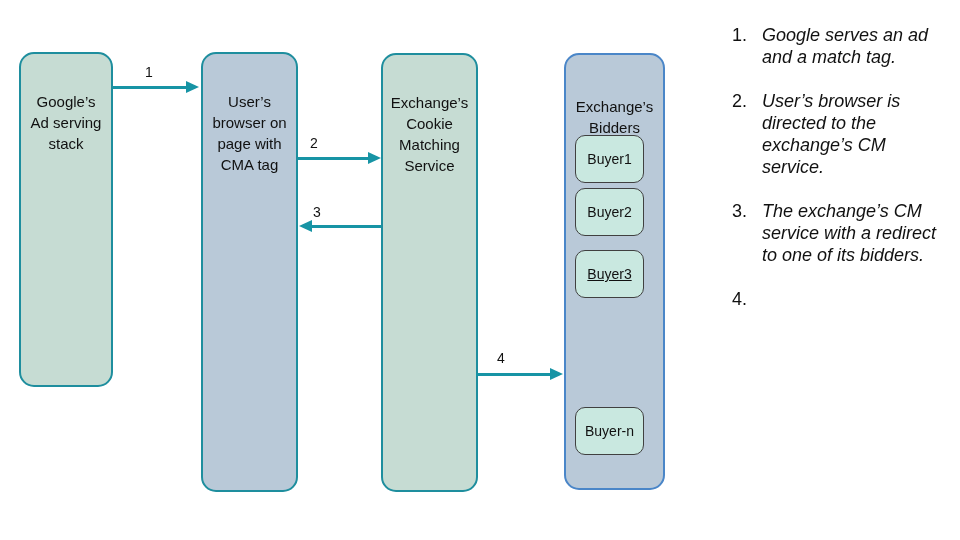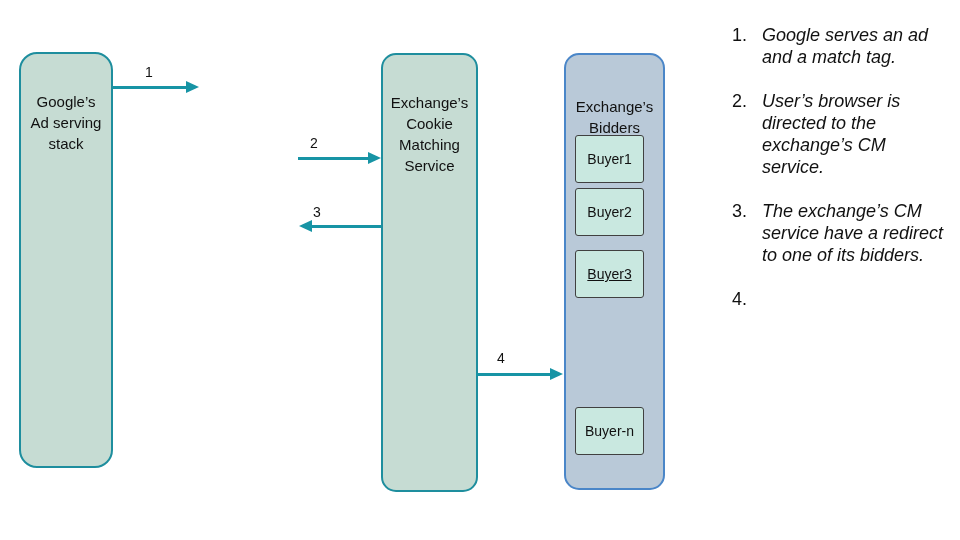--- a/index.html
+++ b/index.html
@@ -34,21 +34,21 @@
     font-size: 15px;
     line-height: 21px;
   }
   .buyer {
     position: absolute;
     box-sizing: border-box;
     width: 69px;
     height: 48px;
     background: #c9e8e0;
     border: 1.5px solid #404040;
-    border-radius: 3px;
+    border-radius: 10px;
     display: flex;
     align-items: center;
     justify-content: center;
     font-size: 14px;
     padding: 0;
   }
   
   .arrow { position: absolute; height: 12px; }
   .arrow .shaft {
     position: absolute;
@@ -89,26 +89,32 @@
     line-height: 22px;
   }
   .step .num { width: 30px; flex: none; }
   .step .txt { width: 186px; font-style: italic; }
 </style>
 </head>
 <body>
 
 <div class="stage">
 
-  <div class="node sage" style="left:19px; top:52px; width:94px; height:416px;border-radius:18px;">
+  <div class="node sage" style="left:19px; top:52px; width:94px; height:335px;">
     <span>Google’s
 Ad serving
 stack</span>
   </div>
 
+  <div class="node bluegray" style="left:201px; top:52px; width:97px; height:440px;">
+    <span>User’s
+browser on
+page with
+CMA tag</span>
+  </div>
 
   <div class="node sage" style="left:381px; top:53px; width:97px; height:439px;">
     <span>Exchange’s
 Cookie
 Matching
 Service</span>
   </div>
 
   <div class="node bidders" style="left:564px; top:53px; width:101px; height:437px; padding-top:20px;">
     <span class="bidders-title">Exchange’s
@@ -156,20 +162,20 @@
     <div class="step">
       <span class="num">1.</span>
       <span class="txt">Google serves an ad and a match tag.</span>
     </div>
     <div class="step">
       <span class="num">2.</span>
       <span class="txt">User’s browser is directed to the exchange’s CM service.</span>
     </div>
     <div class="step">
       <span class="num">3.</span>
-      <span class="txt">The exchange’s CM service have a redirect to one of its bidders.</span>
+      <span class="txt">The exchange’s CM service with a redirect to one of its bidders.</span>
     </div>
     <div class="step">
       <span class="num">4.</span>
     </div>
   </div>
 
 </div>
 
 </body></html>

